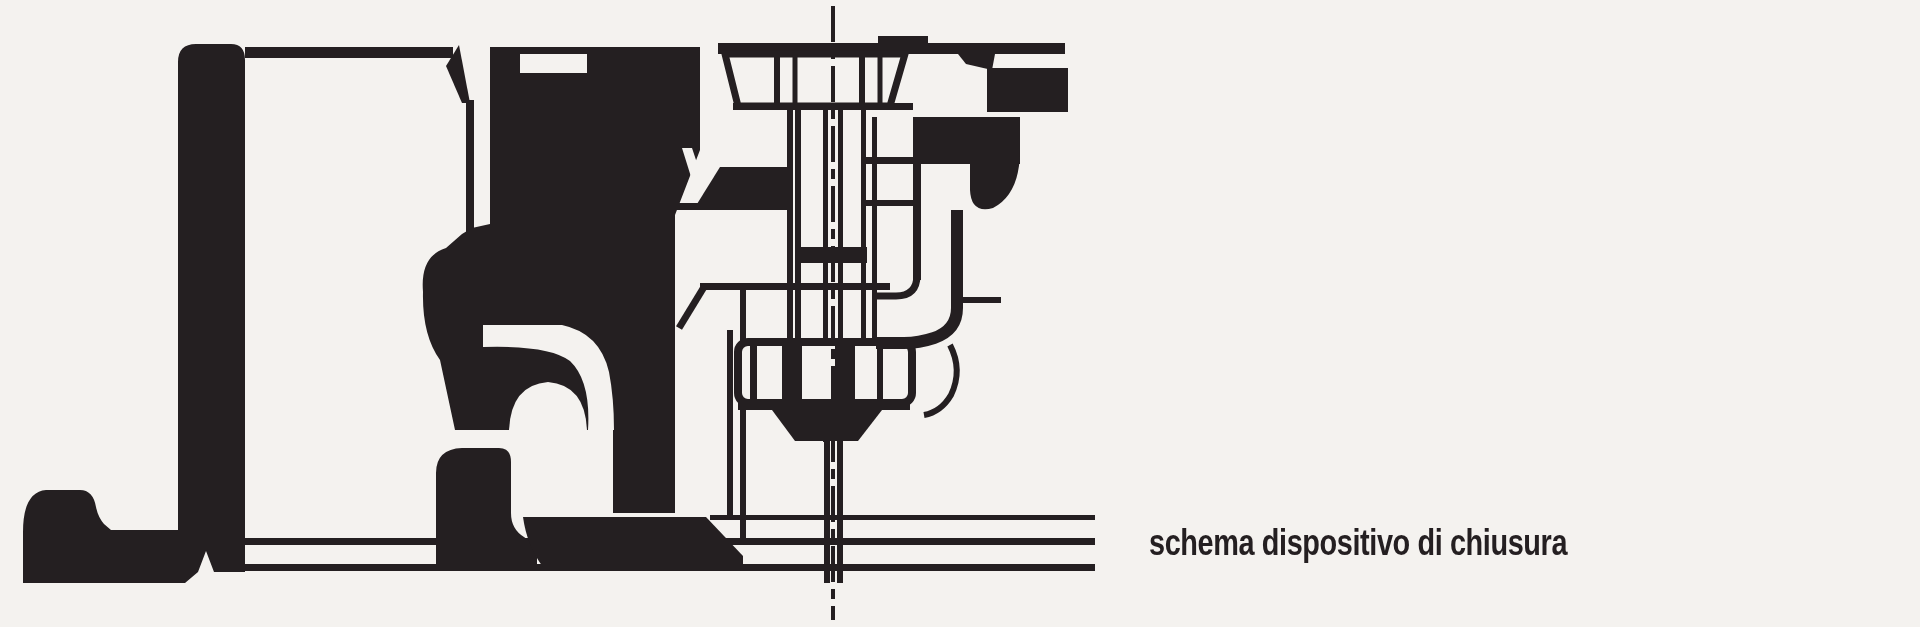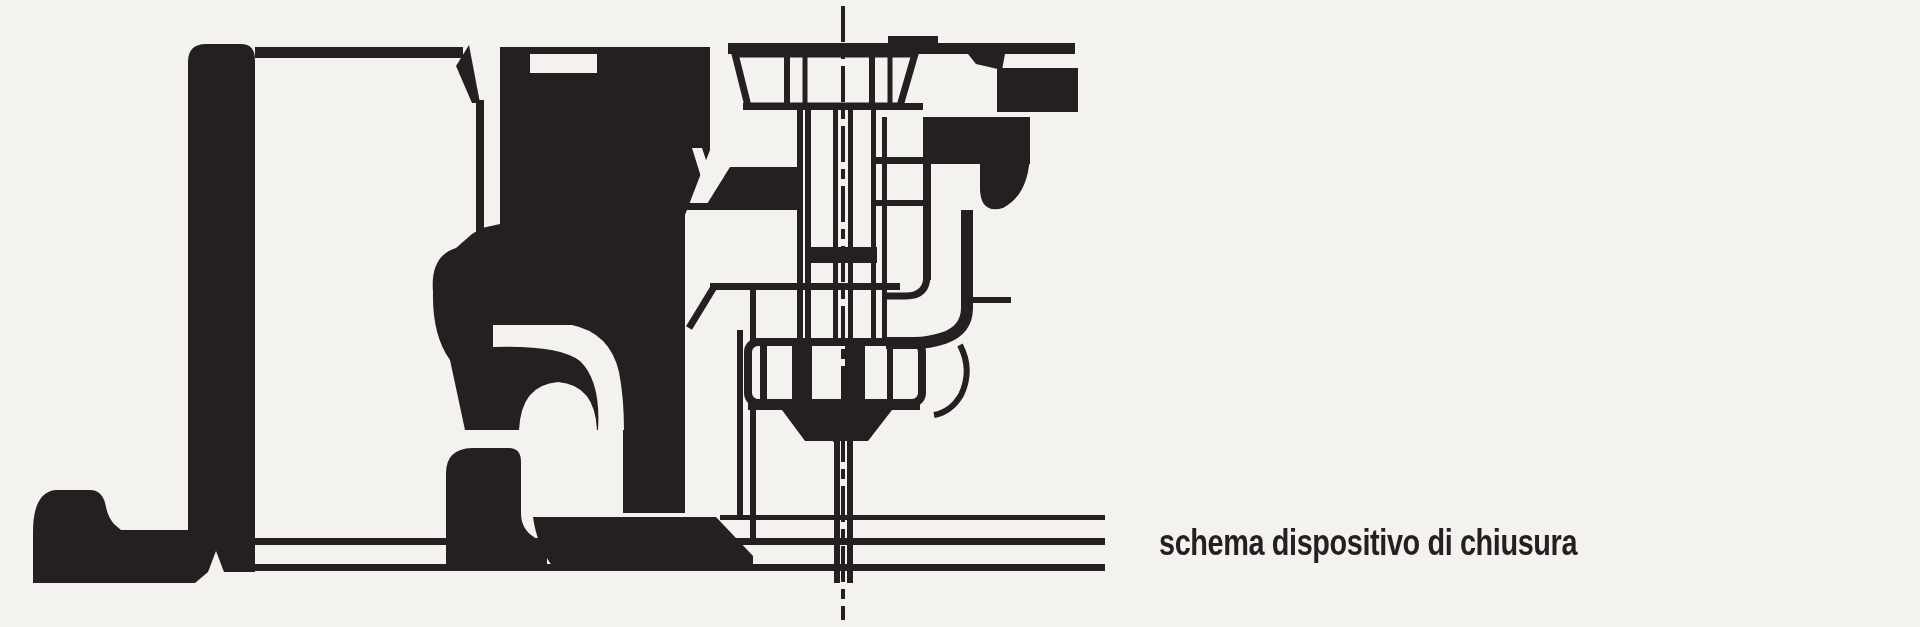--- a/index.html
+++ b/index.html
@@ -6,21 +6,21 @@
     --ink:#241f21;
     --bg:#f4f2ef;
   }
   html,body{margin:0;padding:0;}
   body{
     width:1920px;height:627px;
     background:var(--bg);
     font-family:"Liberation Sans", sans-serif;
     position:relative;overflow:hidden;
   }
-  .stage{position:absolute;inset:0;margin-left:10px;}
+  .stage{position:absolute;inset:0;}
   svg{position:absolute;left:0;top:0;}
   .ink{fill:var(--ink);stroke:none;}
   .hole{fill:var(--bg);stroke:none;}
   .edge{fill:var(--bg);stroke:var(--ink);}
   .wire{fill:none;stroke:var(--ink);}
   .caption{
     position:absolute;
     left:1149px;top:523px;
     color:var(--ink);
     font-size:37px;

